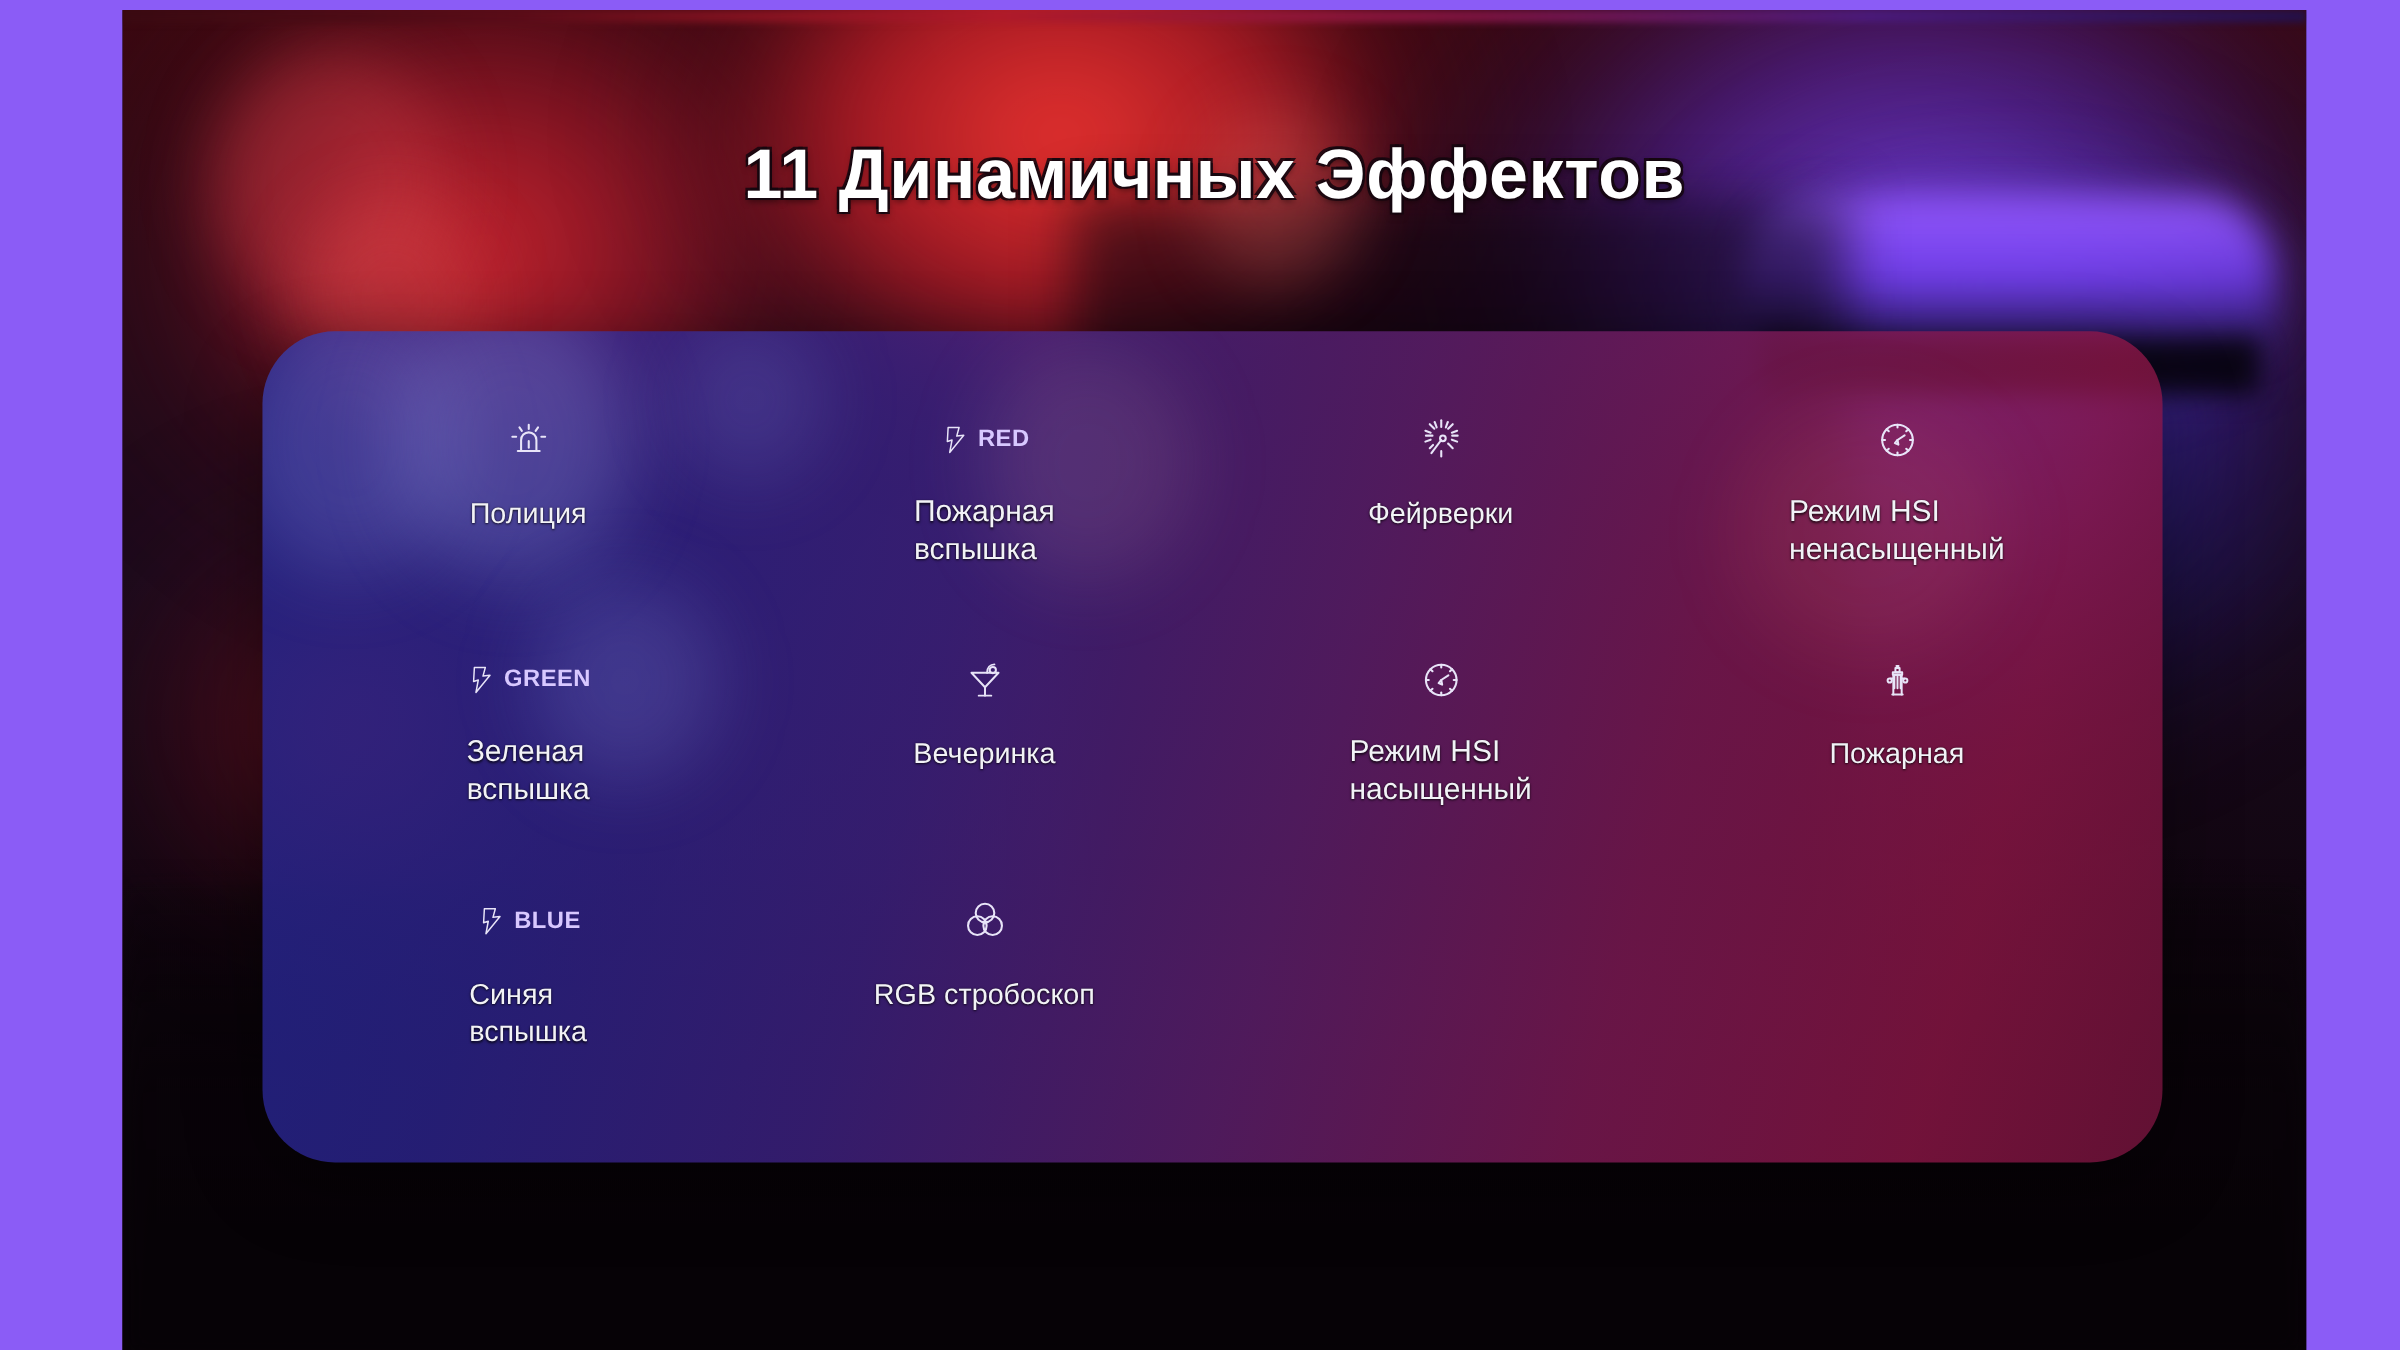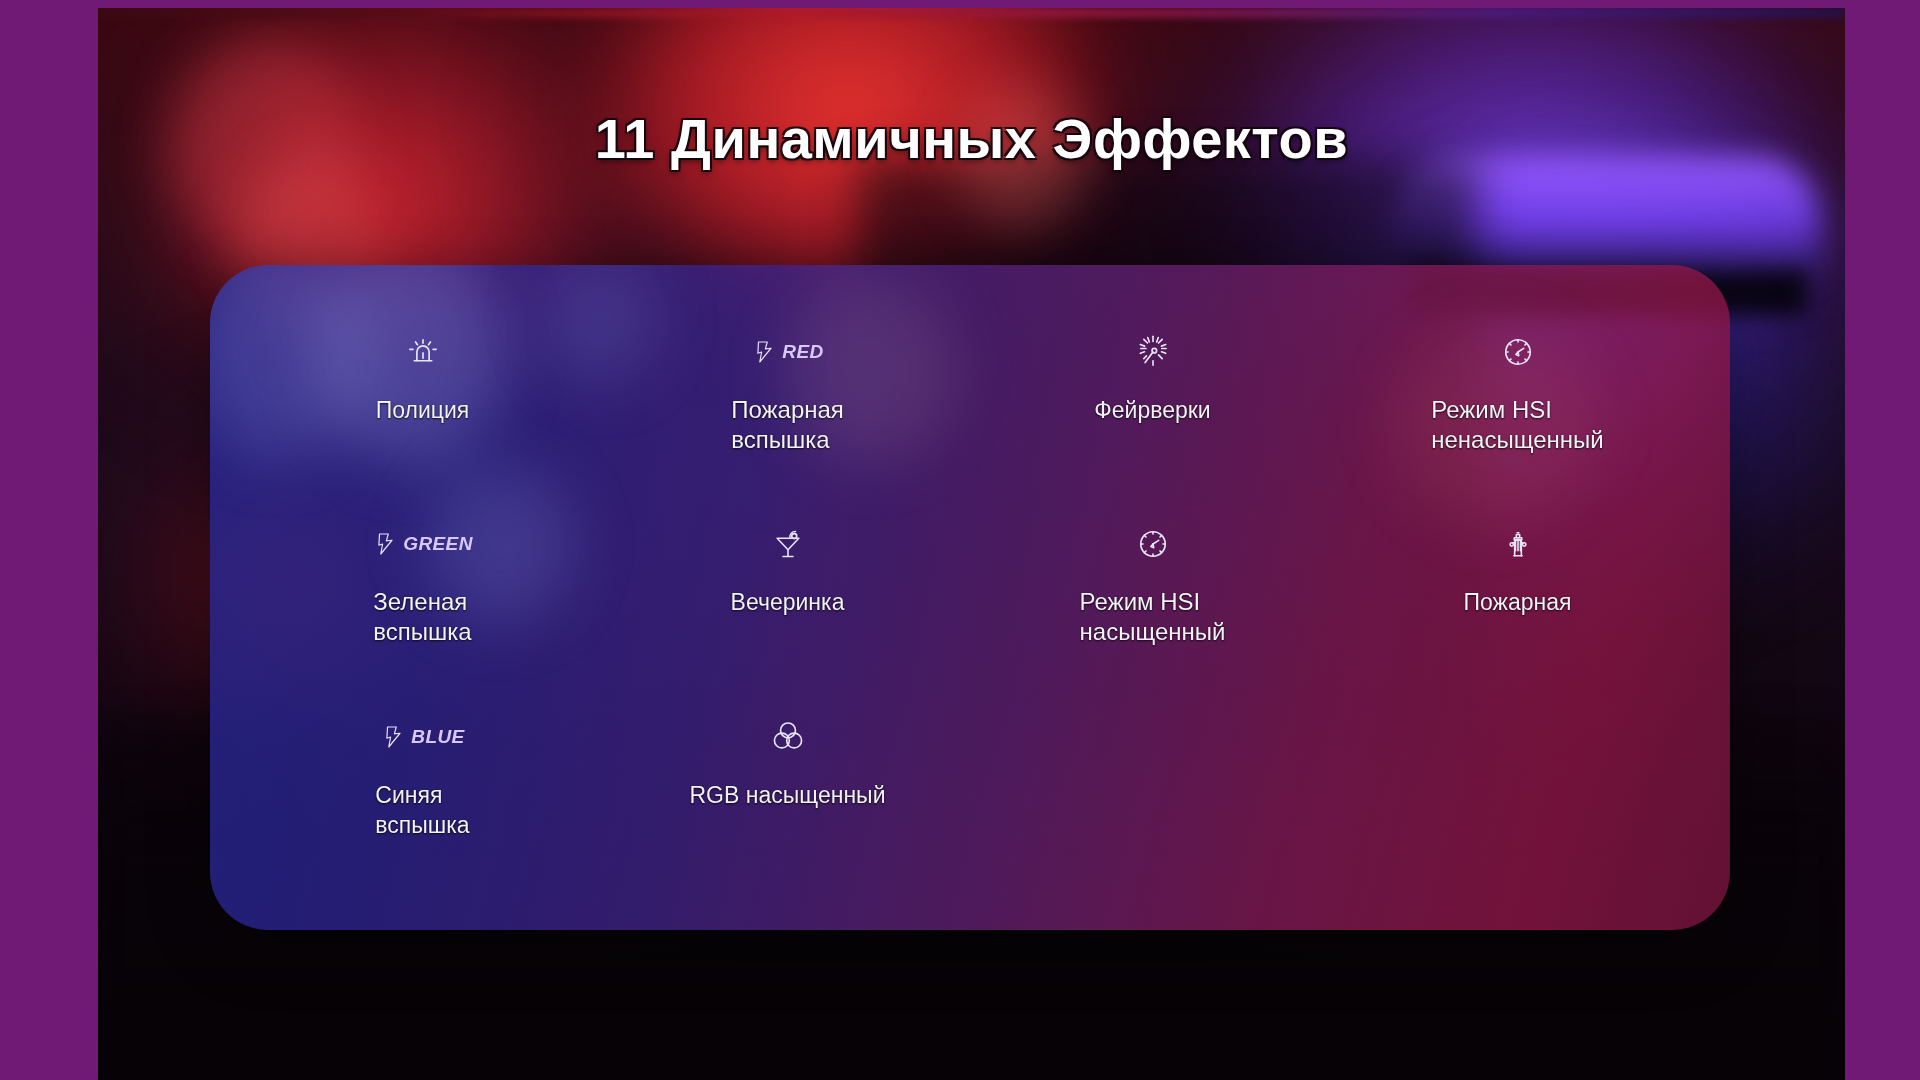--- a/index.html
+++ b/index.html
@@ -1,19 +1,19 @@
 <!DOCTYPE html>
 <html><head>
 <meta charset="utf-8">
 <style>
   * { margin:0; padding:0; box-sizing:border-box; }
   html,body { width:1920px; height:1080px; overflow:hidden; background:#ffffff; }
   body { font-family:"Liberation Sans", sans-serif; }
 
-  #stage { position:relative; width:1920px; height:1080px; background:#701a75; }
+  #stage { position:relative; width:1920px; height:1080px; background:#8b5cf6; }
 
   
   #photo {
     position:absolute; left:98px; top:8px; width:1747px; height:1072px;
     overflow:hidden; background:#120308;
   }
   .bgl { position:absolute; pointer-events:none; }
 
   #bg-base {
     left:0; top:0; width:100%; height:100%;
@@ -135,21 +135,21 @@
     margin-bottom:12px;
   }
   .icon-box svg { display:block; overflow:visible; }
   .cell-label {
     color:#f2f2f7; font-size:23px; line-height:30px; font-weight:400;
     text-align:left; white-space:pre-line;
     font-family:"Liberation Sans", sans-serif;
     text-shadow:0 1px 2px rgba(0,0,0,0.75), 0 0 1px rgba(0,0,0,0.6);
   }
   .cell-label.wide { font-size:24px; }
-  .flash-icon { display:flex; align-items:center; gap:1px;font-style:italic; }
+  .flash-icon { display:flex; align-items:center; gap:1px; }
   .flash-word {
     color:#d8c8ff; font-size:19px; font-weight:bold; letter-spacing:0.4px;
     font-family:"Liberation Sans", sans-serif;
   }
 </style>
 </head>
 <body>
 
 <div id="stage">
 
@@ -321,19 +321,19 @@
 вспышка</div>
         </div>
         <div class="cell">
           <div class="icon-box">
             <svg width="42" height="42" viewBox="0 0 48 48" fill="none" stroke="#e8e4f8" stroke-width="1.9" stroke-linecap="round" stroke-linejoin="round">
               <circle cx="24" cy="16.5" r="8.5"></circle>
               <circle cx="17" cy="28" r="8.5"></circle>
               <circle cx="31" cy="28" r="8.5"></circle>
             </svg>
           </div>
-          <div class="cell-label">RGB насыщенный</div>
+          <div class="cell-label">RGB стробоскоп</div>
         </div>
         <div class="cell empty"></div>
       </div>
   </div>
 
 </div>
 
 </body></html>

